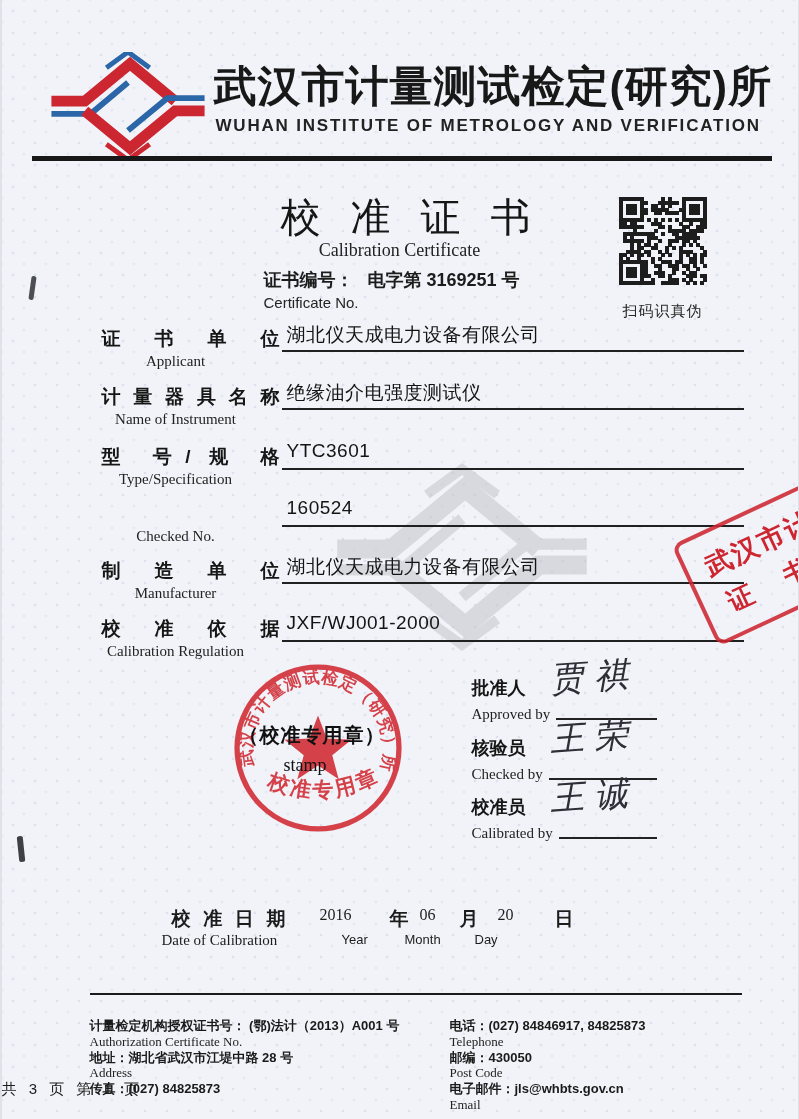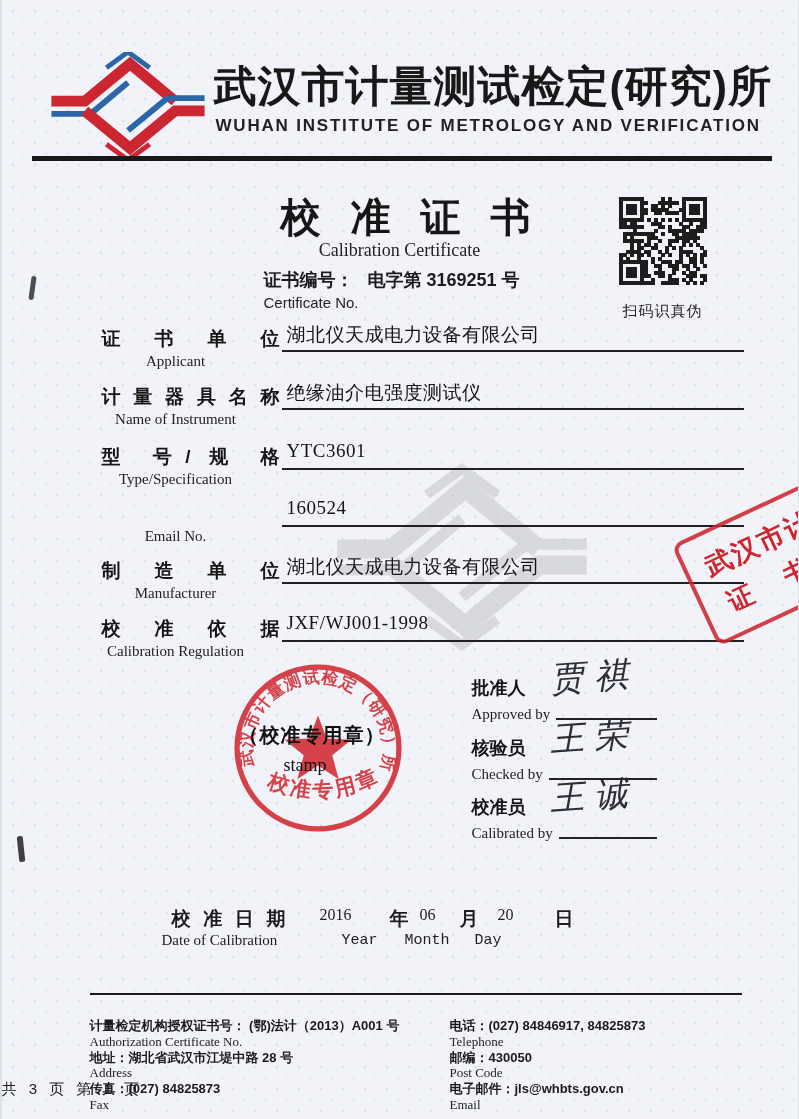--- a/index.html
+++ b/index.html
@@ -13,35 +13,35 @@
     background-position:0 0,11px 11px;
     font-family:"Liberation Sans",sans-serif;color:#1c1c1c;
   }
   .abs{position:absolute;}
   
   .org-cn{left:212px;top:58px;font-size:43px;font-weight:700;letter-spacing:1px;color:#181818;white-space:nowrap;}
   .org-en{left:214px;top:116px;font-size:17px;font-weight:700;letter-spacing:1.8px;color:#222;white-space:nowrap;}
   .header-rule{left:30px;top:156px;width:740px;height:5px;background:#181818;}
   .logo{left:46px;top:52px;}
   
-  .doc-title{left:0;top:190px;width:100%;text-align:center;font-size:40px;font-weight:700;letter-spacing:30px;padding-left:42px;box-sizing:border-box;color:#161616;}
+  .doc-title{left:0;top:190px;width:100%;text-align:center;font-size:40px;font-weight:400;letter-spacing:30px;padding-left:42px;box-sizing:border-box;color:#161616;}
   .doc-subtitle{left:0;top:240px;width:100%;text-align:center;font-size:18px;font-family:"Liberation Serif",serif;color:#222;}
   .certno{left:262px;top:268px;font-size:18px;font-weight:700;white-space:nowrap;}
   .certno .val{margin-left:14px;font-weight:700;}
   .certno-en{left:262px;top:294px;font-size:15px;color:#242424;}
   
   .qr-box{left:617px;top:197px;width:88px;height:88px;}
   .qr-caption{left:606px;top:302px;width:110px;text-align:center;font-size:15px;color:#2a2a2a;letter-spacing:1px;}
   
   .watermark{left:332px;top:442px;opacity:.55;}
   
   .frow{left:85px;width:657px;height:52px;}
   .f-label{position:absolute;left:0;top:6px;width:178px;font-size:19px;font-weight:700;text-align:justify;text-align-last:justify;color:#161616;margin-left:15px;}
   .f-en{position:absolute;left:0;top:33px;width:178px;text-align:center;font-size:15px;font-family:"Liberation Serif",serif;color:#222;white-space:nowrap;}
-  .f-val{position:absolute;left:200px;top:2px;font-size:19px;font-family:Liberation Serif, serif;color:#141414;letter-spacing:.5px;white-space:nowrap;}
+  .f-val{position:absolute;left:200px;top:2px;font-size:19px;font-family:Liberation Sans, sans-serif;color:#141414;letter-spacing:.5px;white-space:nowrap;}
   .f-line{position:absolute;left:195px;right:0;top:30px;border-bottom:2px solid #202020;}
   
   .round-stamp{left:228px;top:660px;opacity:.92;}
   .printed-label{left:237px;top:722px;font-size:20px;font-weight:700;letter-spacing:1px;color:#111;}
   .printed-en{left:282px;top:755px;font-size:18px;font-family:"Liberation Serif",serif;color:#111;}
   .edge-stamp{
     left:693px;top:540px;width:210px;height:104px;
     border:4px solid rgba(205,38,48,.88);border-radius:10px;
     transform:rotate(-25deg);transform-origin:0 50%;
     color:#cd2630;font-weight:700;text-align:center;
@@ -54,21 +54,21 @@
   .sig-cn{font-size:18px;font-weight:700;color:#161616;}
   .sig-enline{display:flex;align-items:flex-end;margin-top:6px;}
   .sig-en{font-size:15px;font-family:"Liberation Serif",serif;color:#222;white-space:nowrap;}
   .sig-line{flex:1;border-bottom:2px solid #222;margin-left:6px;margin-bottom:3px;min-width:60px;}
   .sig-name{position:absolute;left:78px;top:-22px;font-size:34px;font-family:"DejaVu Serif",serif;font-style:italic;color:#2e2f36;letter-spacing:10px;transform:rotate(-4deg);white-space:nowrap;}
   
   .date-label{left:170px;top:906px;width:114px;font-size:19px;font-weight:700;text-align:justify;text-align-last:justify;}
   .date-label-en{left:160px;top:932px;font-size:15px;font-family:"Liberation Serif",serif;}
   .dseg{top:906px;font-size:19px;font-weight:700;}
   .dseg.num{font-weight:400;font-family:"Liberation Serif",serif;font-size:16px;}
-  .den{top:932px;font-size:15px;font-family:Liberation Mono, monospace;}
+  .den{top:932px;font-size:13px;font-family:Liberation Sans, sans-serif;}
   
   .footer-rule{left:88px;top:993px;width:652px;height:2px;background:#1a1a1a;}
   .fcol{font-size:13px;line-height:15.8px;}
   .fcn{font-weight:600;color:#1a1a1a;white-space:nowrap;}
   .fen{font-family:"Liberation Serif",serif;font-weight:400;color:#222;}
   .fleft{left:88px;top:1018px;}
   .fright{left:448px;top:1018px;}
   .pageno{left:0;top:1080px;width:100%;text-align:left;font-size:15px;font-weight:400;letter-spacing:4px;}
   
   .staple1{left:28px;top:276px;width:5px;height:24px;background:#4c4e55;transform:rotate(8deg);border-radius:2px;}
@@ -451,34 +451,34 @@
     <div class="f-val">绝缘油介电强度测试仪</div>
     <div class="f-line"></div>
   </div>
   <div class="abs frow" style="top:438px">
     <div class="f-label">型 号/ 规 格</div>
     <div class="f-en">Type/Specification</div>
     <div class="f-val">YTC3601</div>
     <div class="f-line"></div>
   </div>
   <div class="abs frow" style="top:495px">
-    <div class="f-en">Email No.</div>
+    <div class="f-en">Checked No.</div>
     <div class="f-val">160524</div>
     <div class="f-line"></div>
   </div>
   <div class="abs frow" style="top:552px">
     <div class="f-label">制 造 单 位</div>
     <div class="f-en">Manufacturer</div>
     <div class="f-val">湖北仪天成电力设备有限公司</div>
     <div class="f-line"></div>
   </div>
   <div class="abs frow" style="top:610px">
     <div class="f-label">校 准 依 据</div>
     <div class="f-en">Calibration Regulation</div>
-    <div class="f-val">JXF/WJ001-1998</div>
+    <div class="f-val">JXF/WJ001-2000</div>
     <div class="f-line"></div>
   </div>
 
   <svg class="abs round-stamp" width="176" height="176" viewBox="0 0 200 200">
     <defs>
       <path id="arcTop" d="M 28,122 A 75,75 0 1 1 172,122" fill="none"></path>
       <path id="arcBot" d="M 38,142 Q 100,170 162,142" fill="none"></path>
     </defs>
     <circle cx="100" cy="100" r="92" fill="none" stroke="#d3323b" stroke-width="6"></circle>
     <polygon points="100,63 110,89.2 138,90.6 116.2,108.3 123.5,135.4 100,120 76.5,135.4 83.8,108.3 62,90.6 90,89.2" fill="#d3323b"></polygon>
@@ -534,21 +534,20 @@
   <span class="abs den" style="left:403px">Month</span>
   <span class="abs den" style="left:473px">Day</span>
 
   <div class="abs footer-rule"></div>
   <div class="abs fcol fleft">
     <div class="fcn">计量检定机构授权证书号：  (鄂)法计（2013）A001 号</div>
     <div class="fen">Authorization Certificate No.</div>
     <div class="fcn">地址：湖北省武汉市江堤中路 28 号</div>
     <div class="fen">Address</div>
     <div class="fcn">传真：(027) 84825873</div>
-    <div class="fen">Fax</div>
   </div>
   <div class="abs fcol fright">
     <div class="fcn">电话：(027) 84846917, 84825873</div>
     <div class="fen">Telephone</div>
     <div class="fcn">邮编：430050</div>
     <div class="fen">Post Code</div>
     <div class="fcn">电子邮件：jls@whbts.gov.cn</div>
     <div class="fen">Email</div>
   </div>
   <div class="abs pageno">共 3 页 第 1 页</div>

